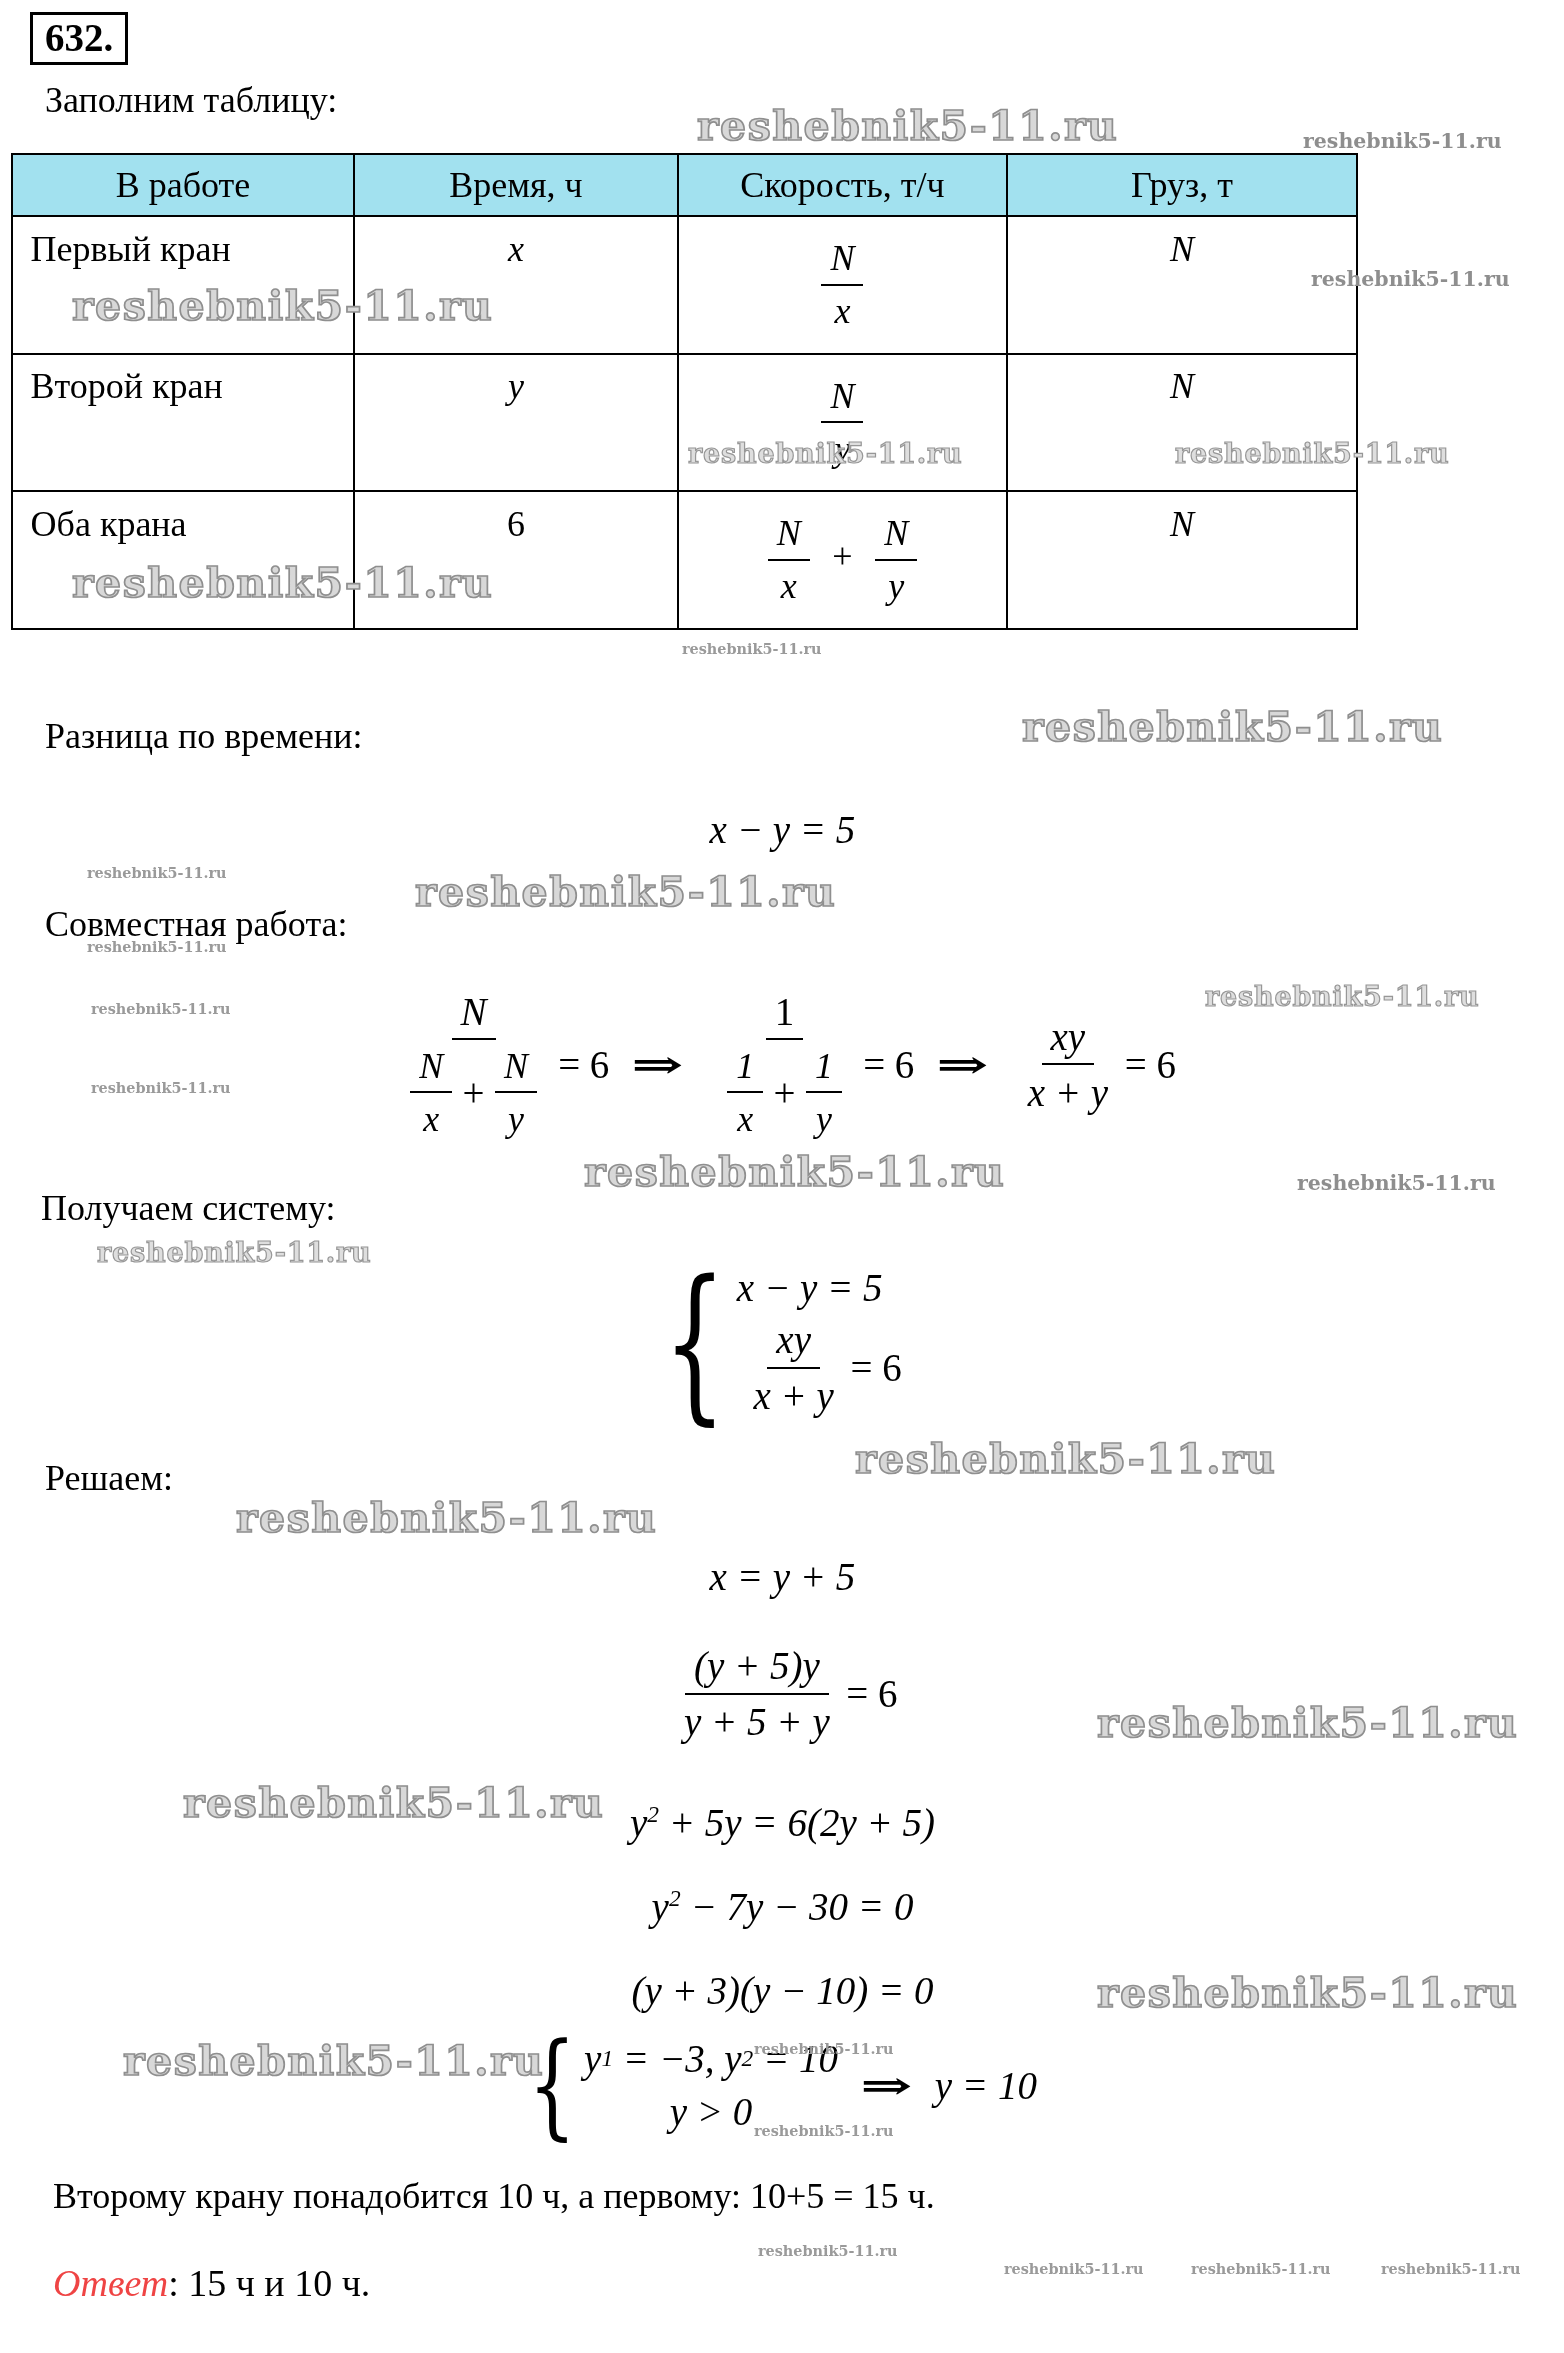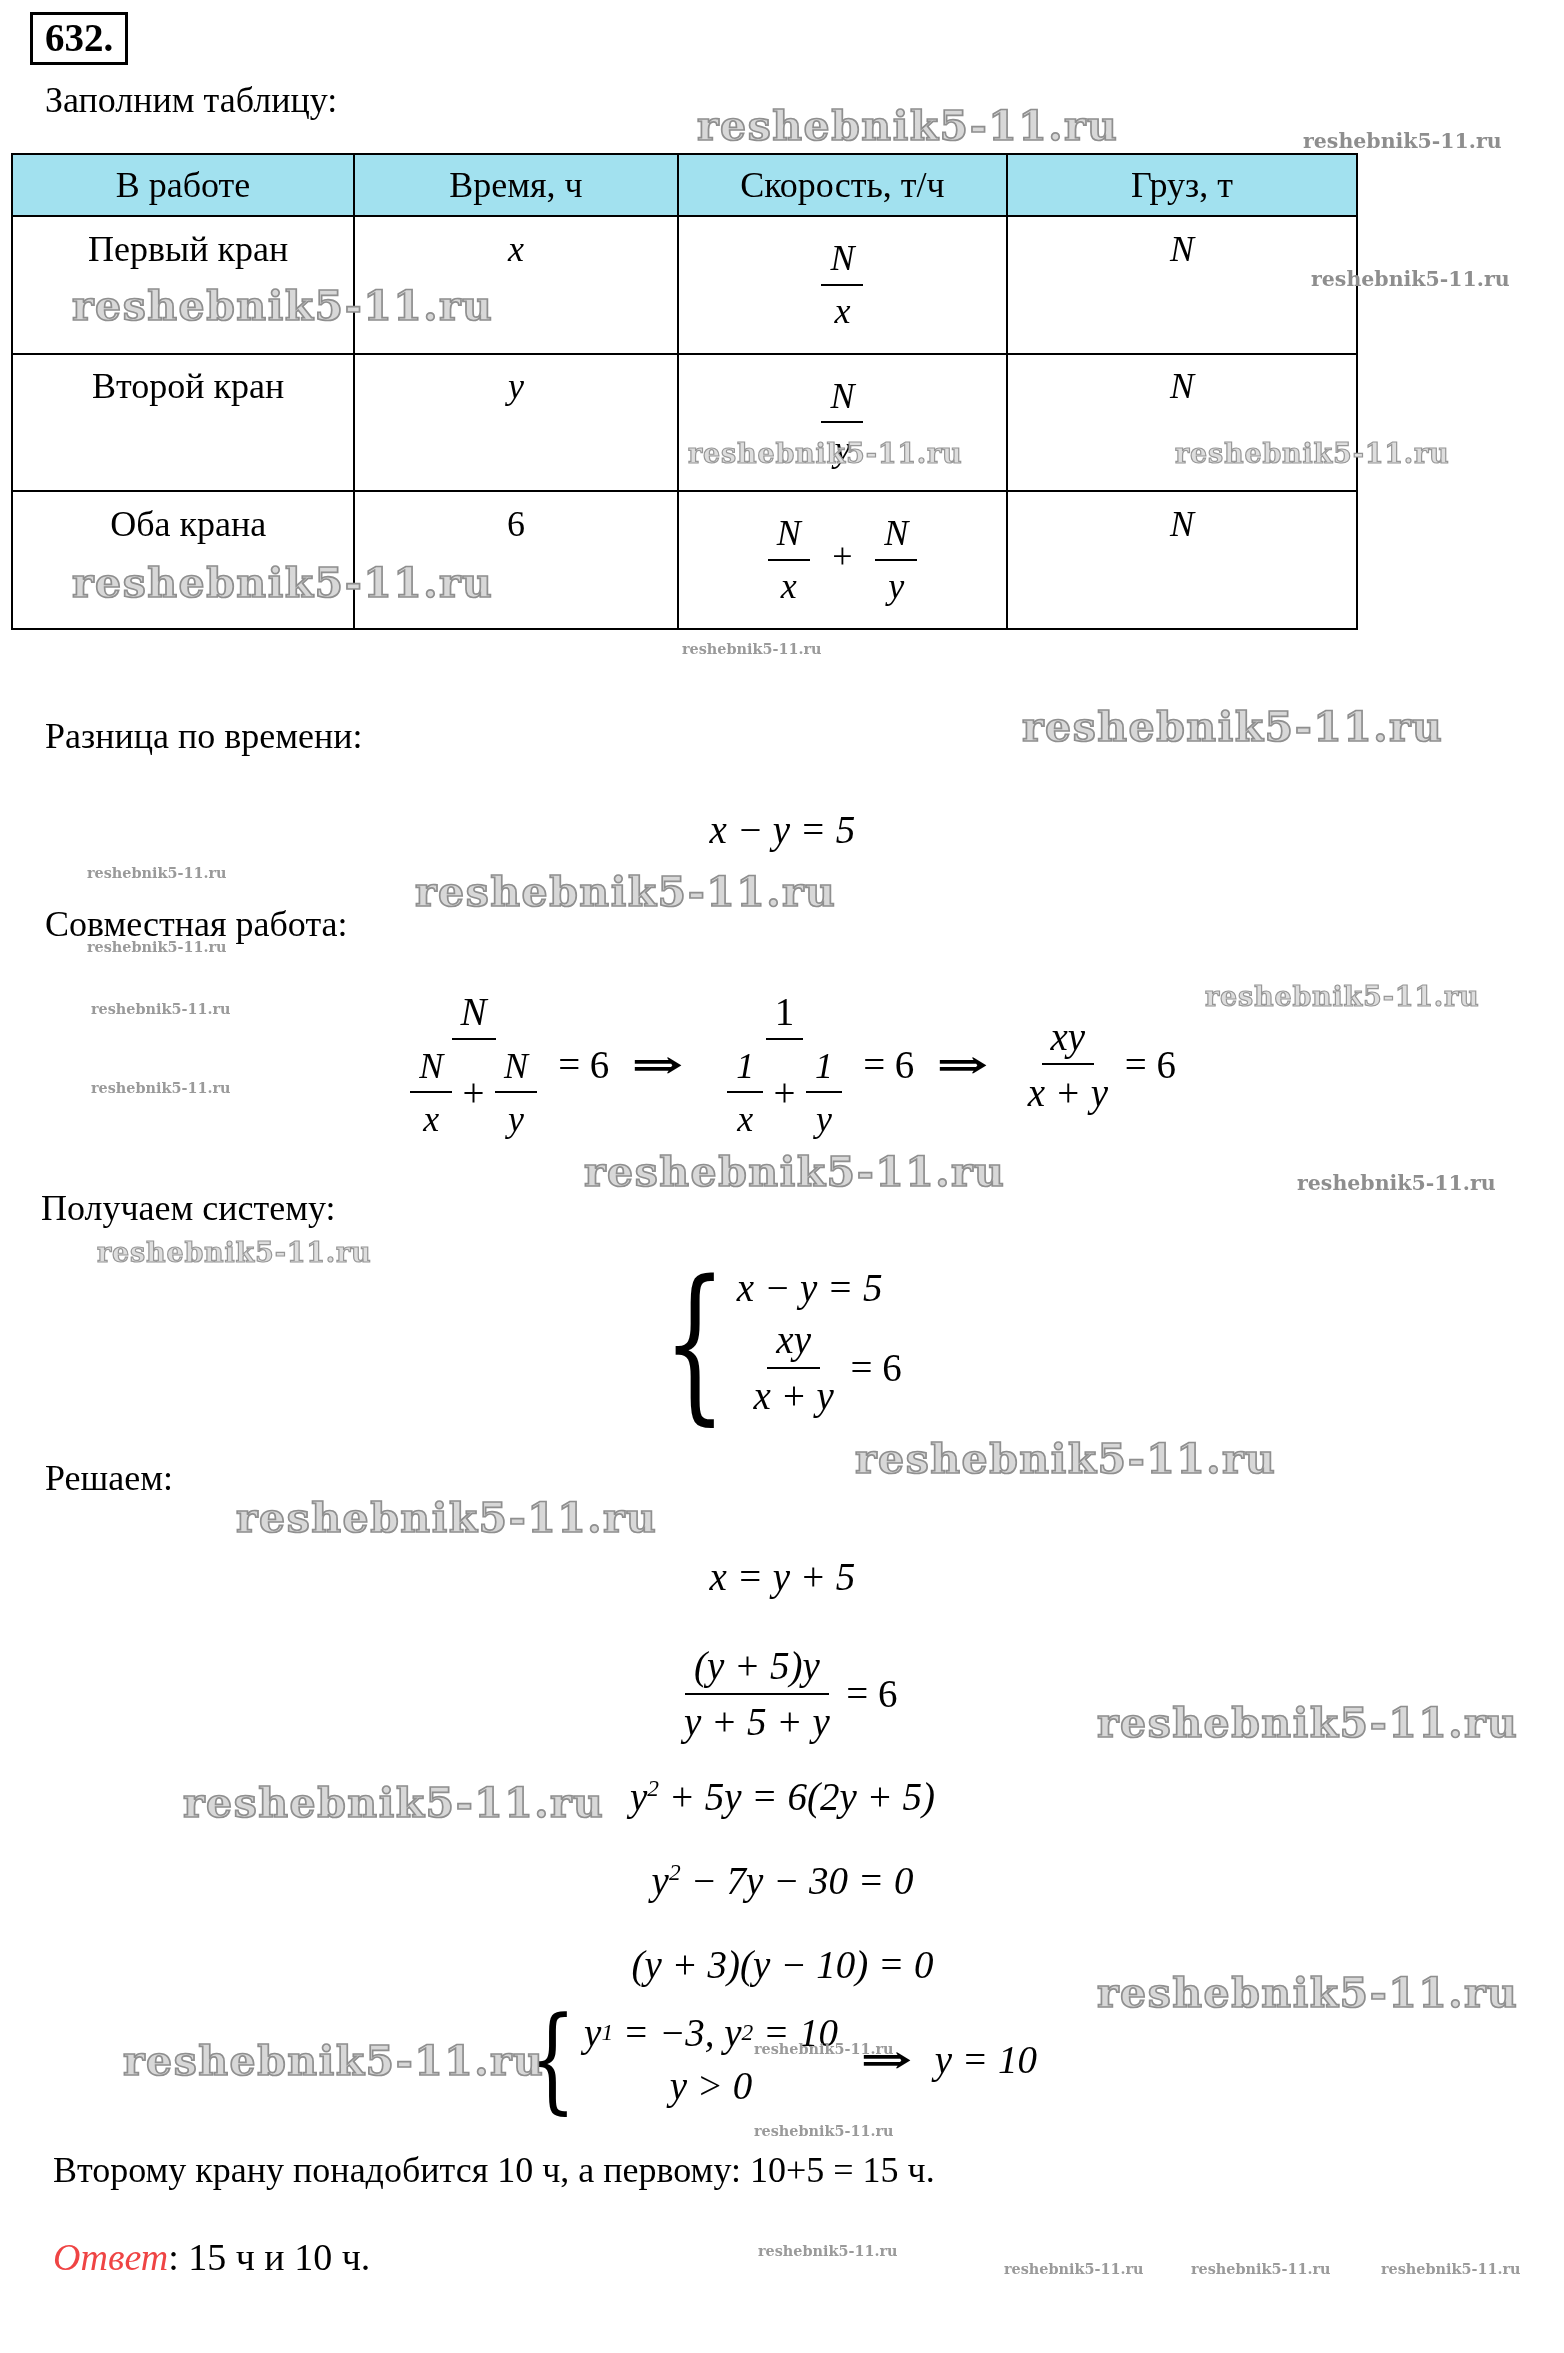--- a/index.html
+++ b/index.html
@@ -19,21 +19,21 @@
   .intro{margin:13.6px 0 0 45px;font-size:36px;}
   
   table.work{border-collapse:collapse;margin:32px 0 0 10.6px;width:1347px;table-layout:fixed;position:relative;z-index:1;}
   table.work th,table.work td{border:2.3px solid #000;}
   table.work th{background:#a2e1ef;font-size:36px;font-weight:normal;padding:9px 4.5px;}
   table.work th:nth-child(1){width:25.5%;}
   table.work th:nth-child(2){width:24%;}
   table.work th:nth-child(3){width:24.5%;}
   table.work th:nth-child(4){width:26%;}
   table.work td{font-size:36px;height:124px;}
-  td.cell-name{vertical-align:top;text-align:center;padding:10.6px 7.6px 0 18px;}
+  td.cell-name{vertical-align:top;text-align:left;padding:10.6px 7.6px 0 18px;}
   td.cell-top{vertical-align:top;text-align:center;padding-top:10.6px;}
   td.cell-mid{vertical-align:middle;text-align:center;}
   
   .mi{font-style:italic;}
   .mn{font-style:normal;}
   .eq{display:flex;justify-content:center;align-items:center;font-size:39px;position:relative;z-index:1;}
   .fr{display:inline-flex;flex-direction:column;align-items:center;vertical-align:middle;margin:0 7.6px;text-align:center;}
   .fr .fn{border-bottom:2.3px solid #000;padding:0 9px 4.5px;display:inline-flex;align-items:center;justify-content:center;}
   .fr .fd{padding:4.5px 9px 0;display:inline-flex;align-items:center;justify-content:center;}
   .fr .fr{margin:0 4.5px;font-size:0.92em;}
@@ -44,21 +44,21 @@
   
   .para{margin-left:45px;font-size:36px;position:relative;z-index:1;}
   .lbl-timediff{margin-top:85px;}
   .lbl-joint{margin-top:51px;}
   .lbl-system{margin-top:47px;margin-left:41px;}
   .lbl-solve{margin-top:39px;}
   .eq-timediff{margin-top:50px;}
   .eq-joint{margin-top:44px;}
   .eq-step1{margin-top:55px;}
   .eq-step2{margin-top:44px;}
-  .eq-step3{margin-top:30px;}
+  .eq-step3{margin-top:56px;}
   .eq-step4{margin-top:39px;}
   .eq-step5{margin-top:39px;}
   .eq-final{margin-top:23px;}
   
   .system{margin-top:27px;}
   .brace{font-family:"DejaVu Serif",serif;font-weight:400;line-height:1;display:inline-block;transform-origin:center;}
   .brace-lg{font-size:99px;transform:scaleY(1.7);margin-right:10.6px;}
   .brace-sm{font-size:76px;transform:scaleY(1.5);margin-right:7.6px;}
   .sys-lines{display:inline-flex;flex-direction:column;gap:7.6px;}
   .sys-line{display:flex;align-items:center;font-size:39px;}

